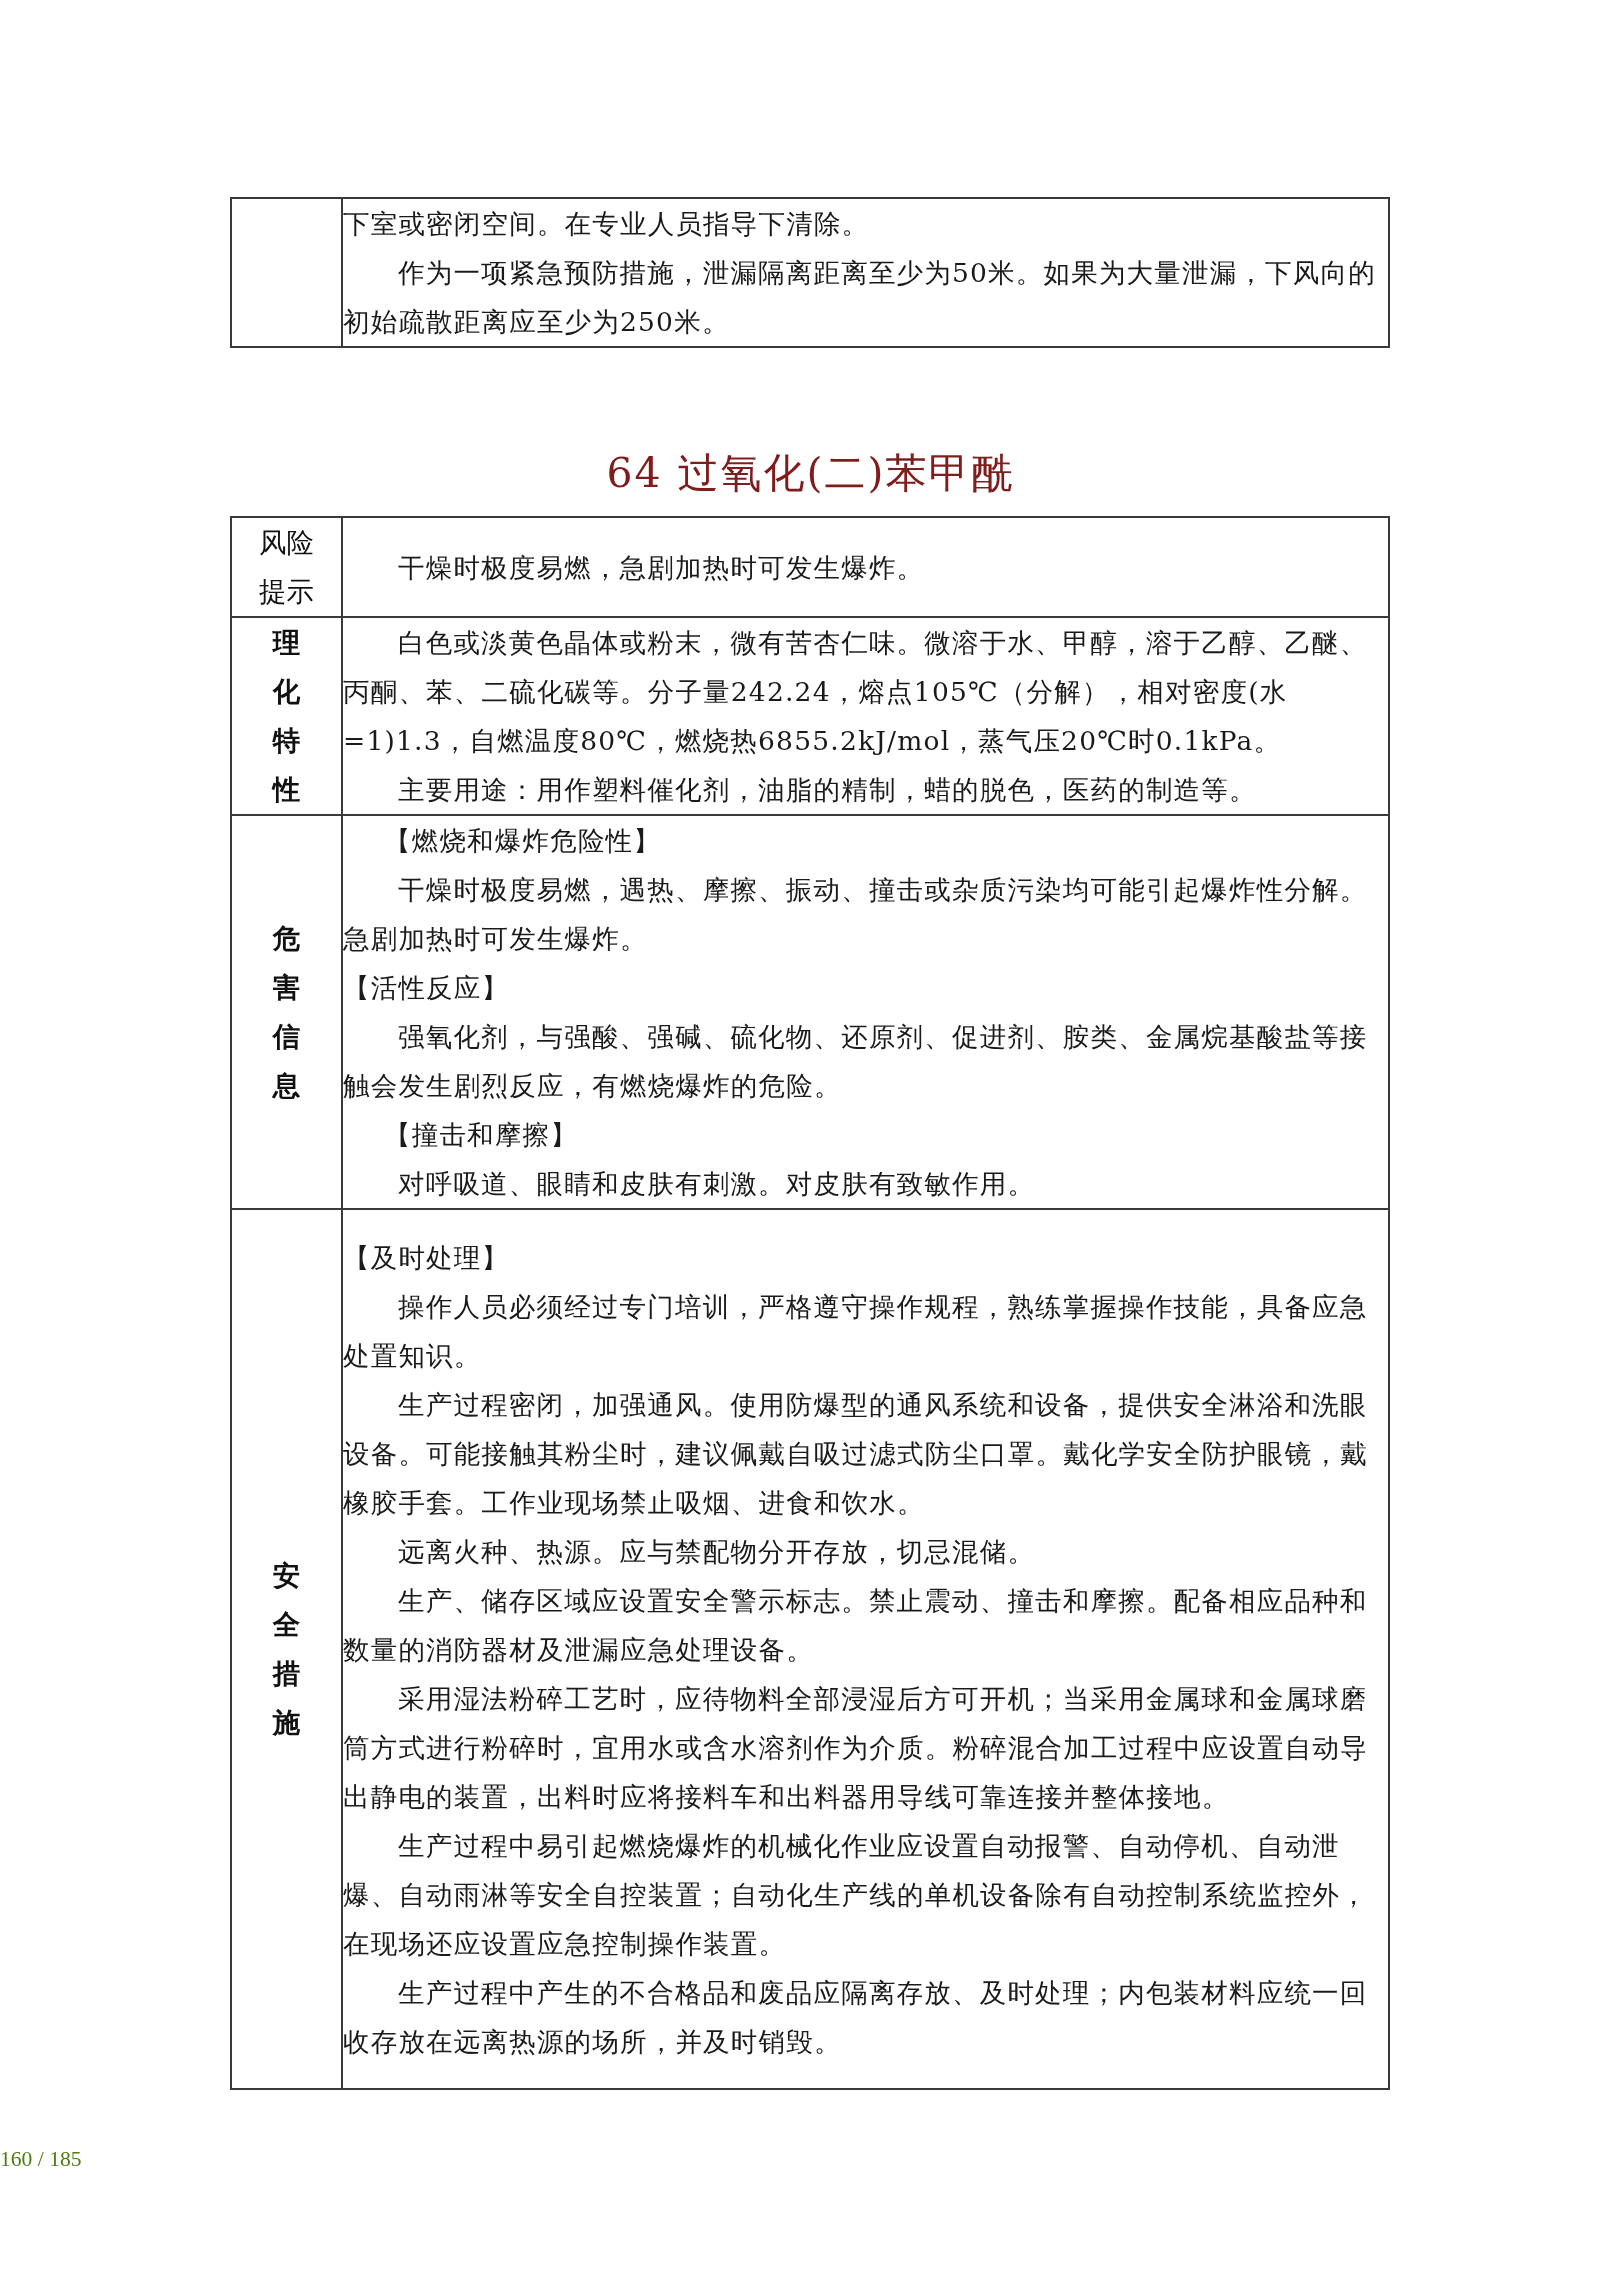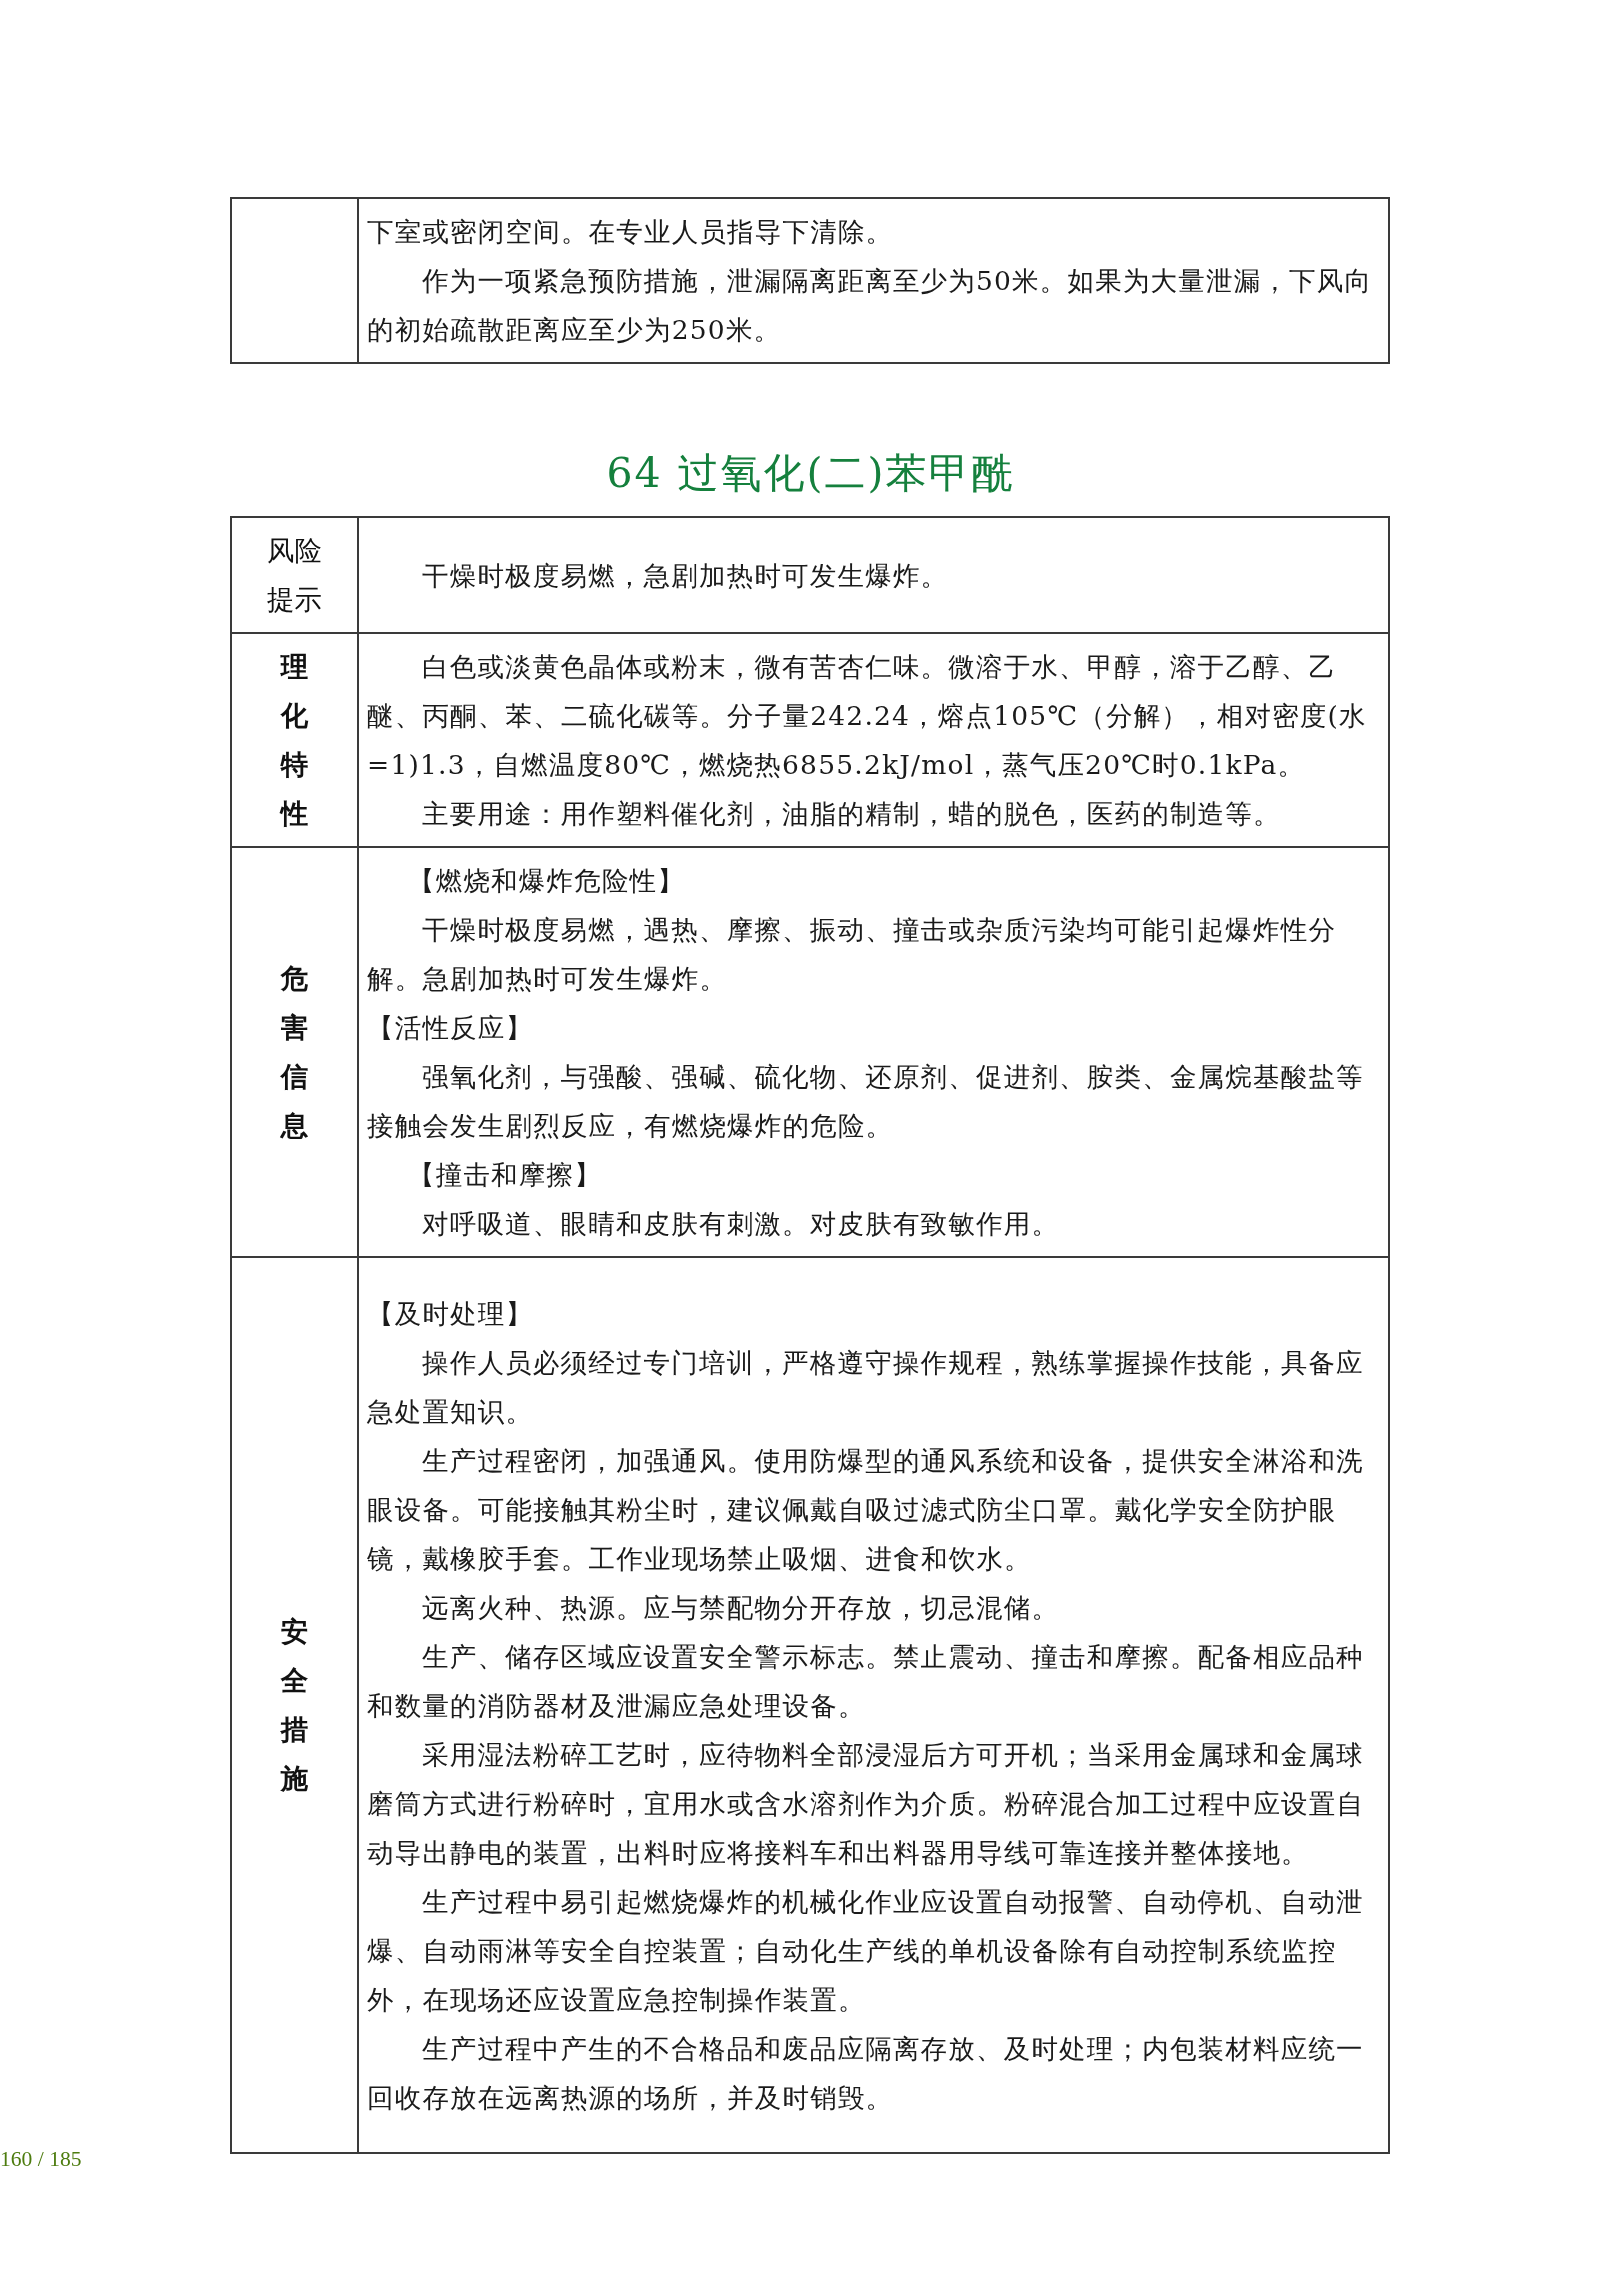--- a/index.html
+++ b/index.html
@@ -1,37 +1,37 @@
 <!DOCTYPE html>
 <html><head>
 <meta charset="utf-8">
 <style>
   html, body { margin: 0; padding: 0; background: #ffffff; }
   body { width: 1621px; height: 2293px; position: relative; overflow: hidden;
          font-family: "DejaVu Serif", "Liberation Serif", serif; color: #1a1a1a; }
 
   table.doc { position: absolute; left: 230px; width: 1160px; border-collapse: collapse;
               table-layout: fixed; }
-  table.doc td { border: 2px solid #3a3a3a; vertical-align: middle; padding: 8px; }
+  table.doc td { border: 2px solid #3a3a3a; vertical-align: middle; padding: 0; }
   td.label { width: 109px; text-align: center; font-size: 27.4px; line-height: 49px;
              font-weight: bold; color: #111; }
   td.label.normal { font-weight: normal; margin-left: 24px; }
   td.content { padding: 0 7.8px 0 13.7px; font-size: 26.5px; line-height: 49px; letter-spacing: 1.2px; }
 
   .p { margin: 0; }
   .indent { text-indent: 55px; }
   .hd { margin: 0; }
   .hd.indent { text-indent: 41px; }
 
   #t1 { top: 197px; }
   #t1 tr td { height: 144px; }
   #t1 td.content { line-height: 49px; }
 
   .title { position: absolute; top: 446px; left: 0; width: 1621px; text-align: center;
-           font-size: 41px; letter-spacing: 2px; color: #15803d; }
+           font-size: 41px; letter-spacing: 2px; color: #7f1d1d; }
 
   #t2 { top: 516px; }
   #r-risk td { height: 96px; }
   #r-phys td { height: 194px; }
   #r-hazard td { height: 389px; margin-top: 20px; }
   #r-safety td { height: 878px; }
 
   .vlabel span { display: block; }
 
   .pageno { position: absolute; top: 2147px; left: 0; width: 1621px; text-align: left;

